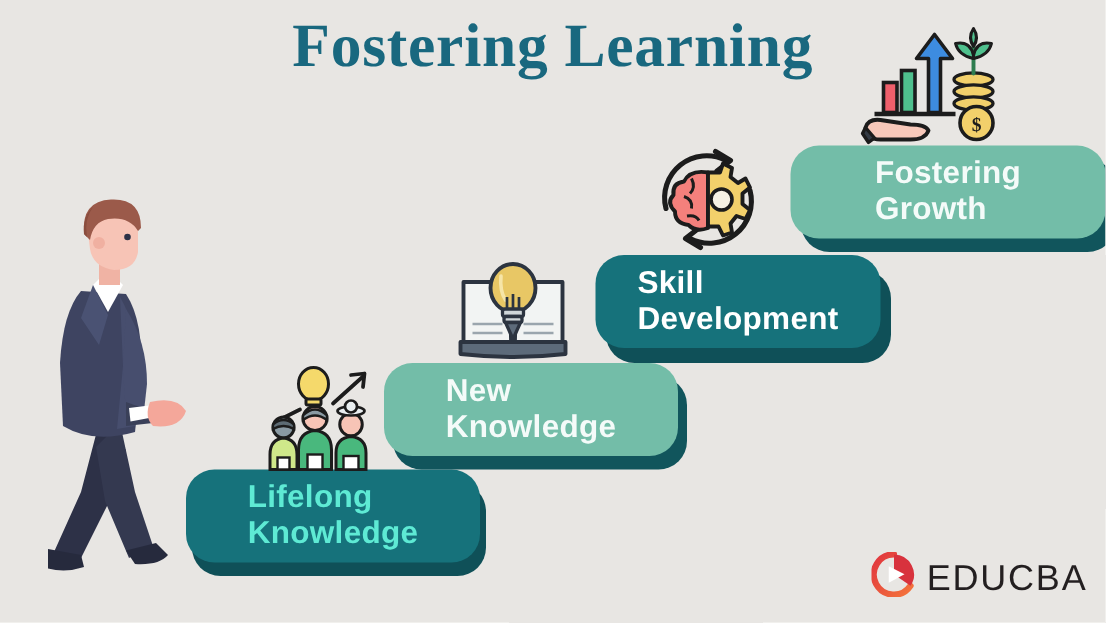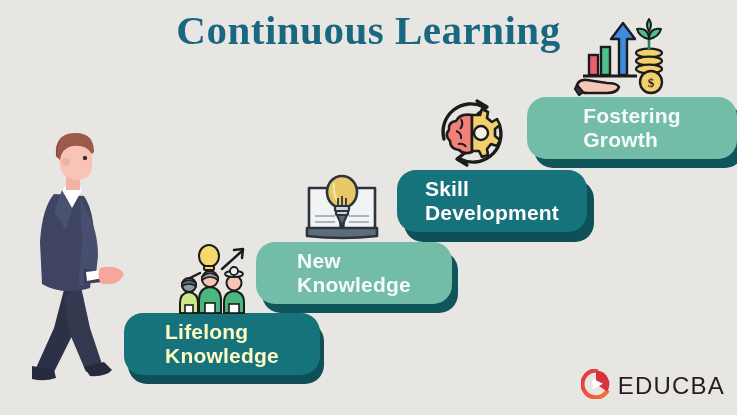--- a/index.html
+++ b/index.html
@@ -79,21 +79,21 @@
     font-weight: normal;
     letter-spacing: 1.2px;
     color: #231f20;
   }
 </style>
 </head>
 <body>
 
 <div id="infographic" style="background: rgb(232, 230, 227);">
 
-  <div id="title" style="color: rgb(25, 104, 127);">Continuous Learning</div>
+  <div id="title" style="color: rgb(25, 104, 127);">Fostering Learning</div>
 
   <div id="man">
     <svg width="118" height="250" viewBox="0 0 118 250" xmlns="http://www.w3.org/2000/svg">
 
       <path d="M52 150 L40 196 L22 236 L40 240 L60 200 L70 168 Z" fill="#2d3147"></path>
 
       <path d="M18 234 L40 238 L42 246 Q30 250 18 247 Z" fill="#262a3d"></path>
 
       <path d="M66 150 L76 196 L88 232 L72 240 L56 202 L50 166 Z" fill="#343950"></path>
 
@@ -120,21 +120,21 @@
       <circle cx="52" cy="30" r="4" fill="#f0b0a1"></circle>
 
       <path d="M42 24 Q40 2 60 1 Q80 0 80 20 L78 22 Q72 12 58 14 Q48 16 46 28 Z" fill="#9b5a4a"></path>
       <path d="M42 24 Q41 12 48 6 Q42 14 44 26 Z" fill="#8a4d3e"></path>
 
       <circle cx="71" cy="26" r="2.2" fill="#2d3147"></circle>
     </svg>
   </div>
 
   <div class="step-shadow" style="left: 128px; top: 322px; width: 196px; height: 62px; background: rgb(15, 80, 88);"></div>
-  <div class="step" id="step-1" style="left: 124px; top: 313px; width: 196px; height: 62px; background: rgb(22, 114, 123); color: #fef9c3;">
+  <div class="step" id="step-1" style="left: 124px; top: 313px; width: 196px; height: 62px; background: rgb(22, 114, 123); color: #5eead4;">
     <span class="step-label">
       <span>Lifelong</span><br>
       <span>Knowledge</span>
     </span>
   </div>
 
   <div class="icon-wrap" style="left:176px; top:243px;">
     <svg width="80" height="72" viewBox="0 0 80 72" xmlns="http://www.w3.org/2000/svg">
 
       <ellipse cx="33" cy="13" rx="10" ry="11" fill="#f5d96b" stroke="#1c1c1c" stroke-width="2"></ellipse>

